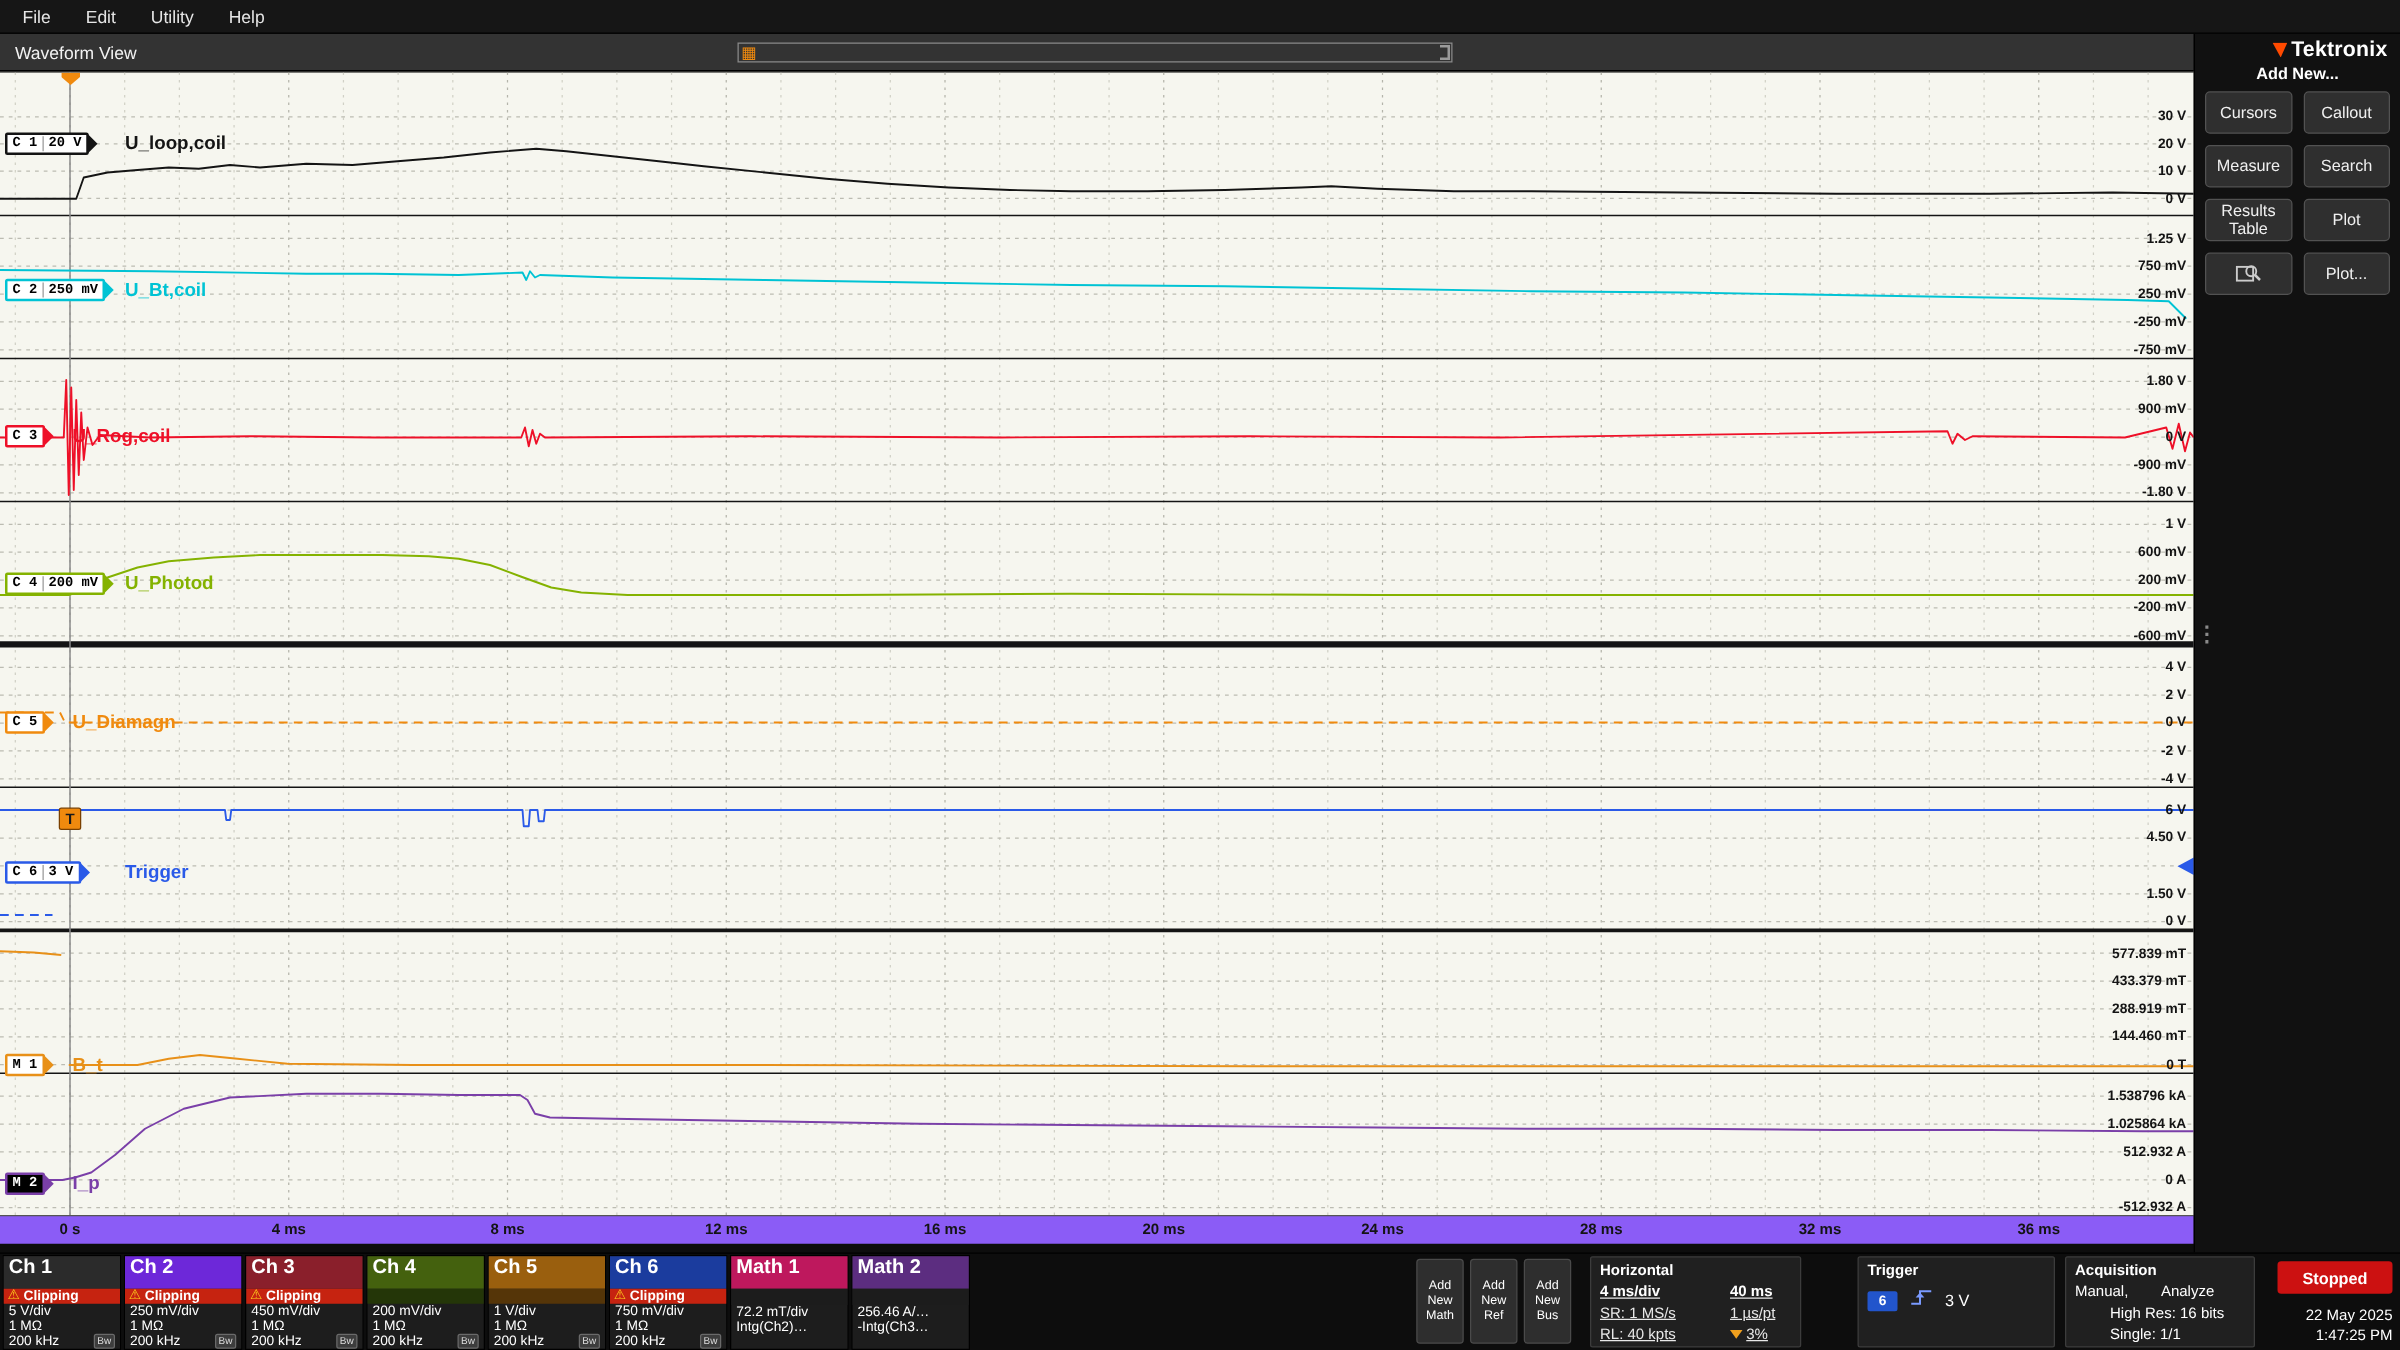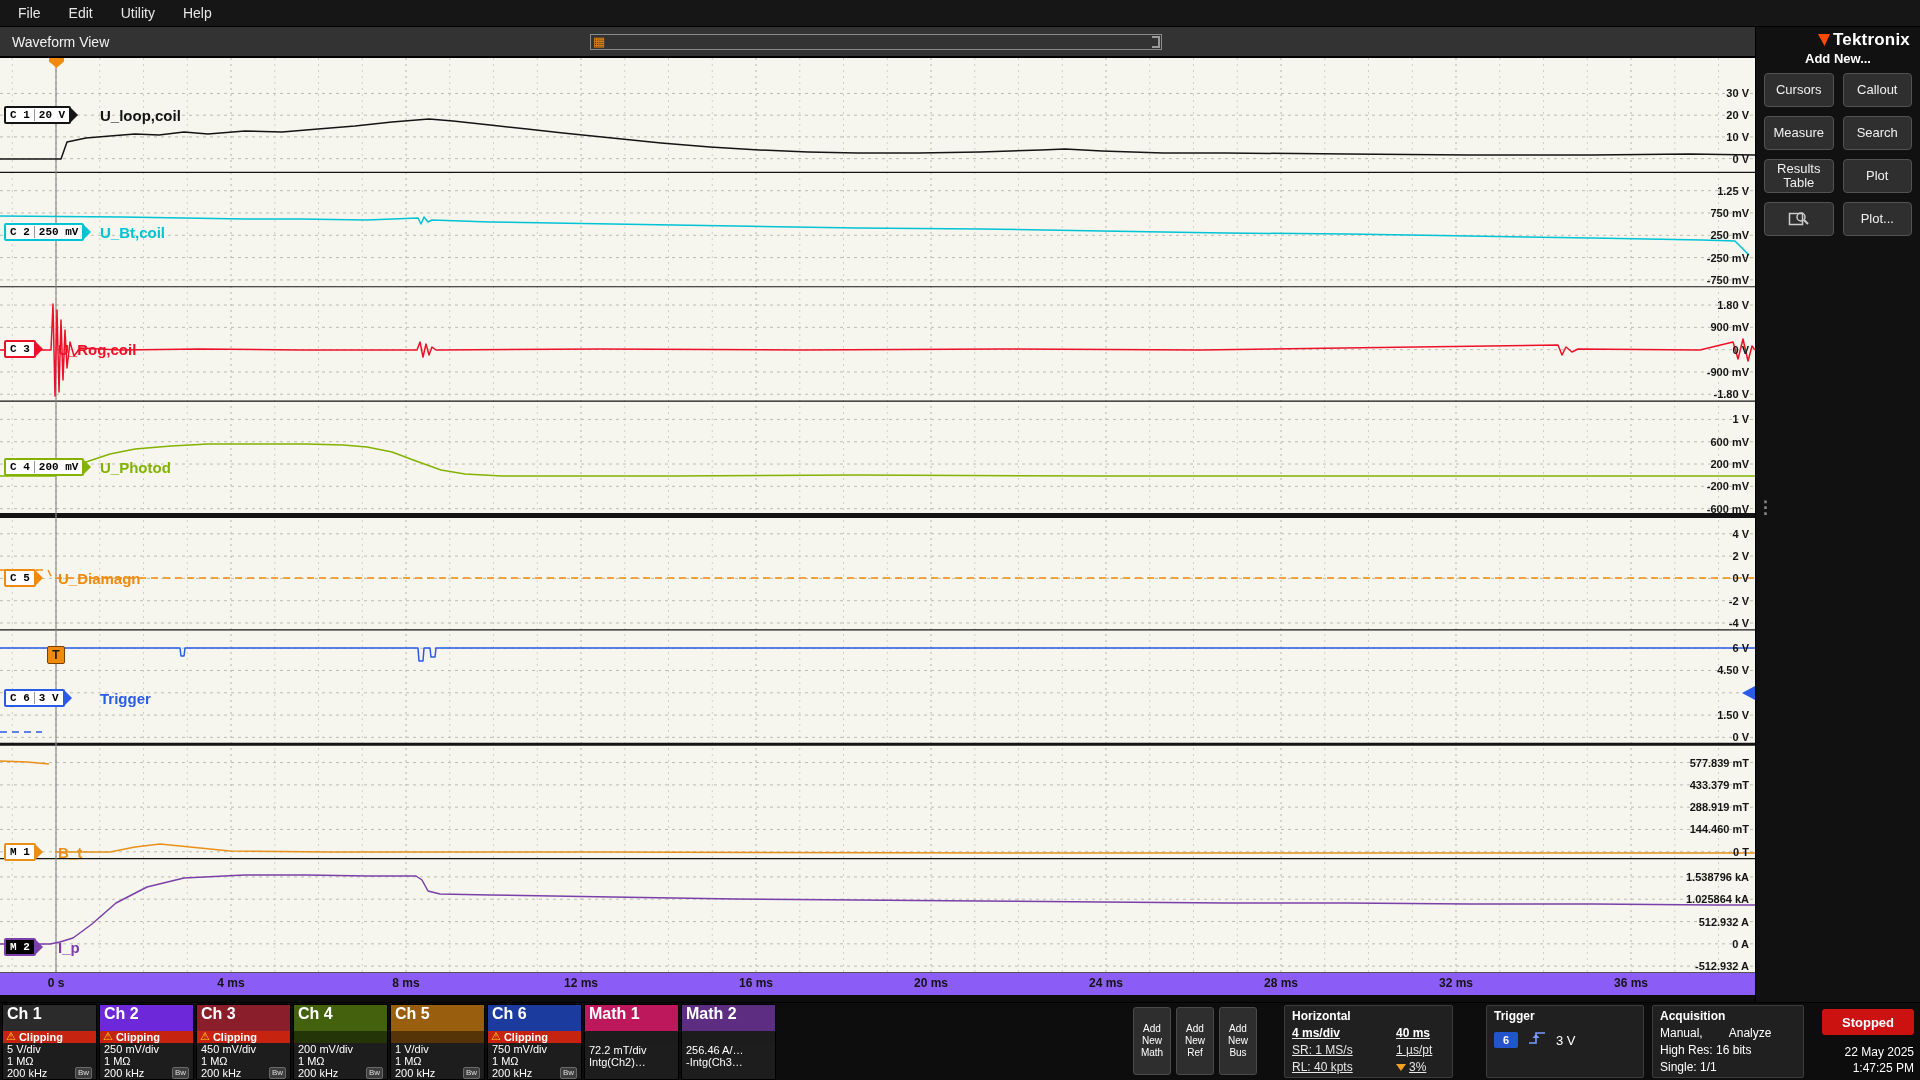--- a/index.html
+++ b/index.html
@@ -57,32 +57,32 @@
   .warn-ico{color:#ffd21e;font-size:11px;line-height:11px;}
   .clip-label{color:#fff;font-size:11px;font-weight:bold;}
   .tile-row{height:14px;color:#fff;font-size:11px;padding:0 4px;display:flex;align-items:center;white-space:nowrap;}
   .bw-badge{margin-left:auto;background:#3d3d3d;border:1px solid #6a6a6a;color:#ddd;font-size:8px;padding:0 2px;border-radius:2px;line-height:10px;}
 
   .add-btns{position:absolute;left:1133px;top:4px;display:flex;gap:5px;}
   .add-btn{width:38px;height:68px;background:#2e2e2e;border:1px solid #4a4a4a;border-radius:3px;color:#fff;font-size:10px;display:flex;flex-direction:column;align-items:center;justify-content:center;line-height:12px;cursor:default;}
 
   .panel{position:absolute;top:2px;height:73px;background:#202020;border:1px solid #3c3c3c;border-radius:2px;padding:3px 7px;color:#fff;cursor:default;}
   .p-title{font-size:12px;font-weight:bold;margin-bottom:3px;}
-  .p-horizontal{left:1272px;width:169px;margin-left:12px;}
+  .p-horizontal{left:1272px;width:169px;}
   .p-grid{display:grid;grid-template-columns:104px 1fr;row-gap:3px;font-size:12px;color:#e8e8e8;text-decoration:underline;}
   .p-grid .strong{font-weight:bold;color:#fff;}
   .pos-cell{display:flex;align-items:center;gap:3px;}
   .pos-ico{display:inline-block;width:0;height:0;border-left:5px solid transparent;border-right:5px solid transparent;border-top:7px solid #f0a01e;}
   .p-trigger{left:1486px;width:158px;}
   .trig-row{display:flex;align-items:center;gap:9px;margin-top:7px;}
   .trig-src{background:#2255cc;width:24px;height:16px;text-align:center;font-weight:bold;font-size:11px;border-radius:2px;line-height:16px;color:#fff;}
   .trig-lvl{font-size:13px;}
   .p-acq{left:1652px;width:152px;}
   .acq-row1{display:flex;gap:26px;font-size:12px;margin-bottom:3px;}
-  .acq-row{font-size:12px;margin-bottom:3px;}
+  .acq-row{font-size:12px;margin-bottom:3px;margin-left:28px;}
 
   .stopped{position:absolute;left:1822px;top:6px;width:92px;height:26px;background:#cc1111;color:#fff;font-weight:bold;font-size:13px;display:flex;align-items:center;justify-content:center;border-radius:3px;cursor:default;}
   .dt-date{position:absolute;left:1800px;top:42px;width:114px;text-align:right;color:#fff;font-size:12px;}
   .dt-time{position:absolute;left:1800px;top:58px;width:114px;text-align:right;color:#fff;font-size:12px;}
 </style>
 </head>
 <body>
 
 <div id="app">
 

